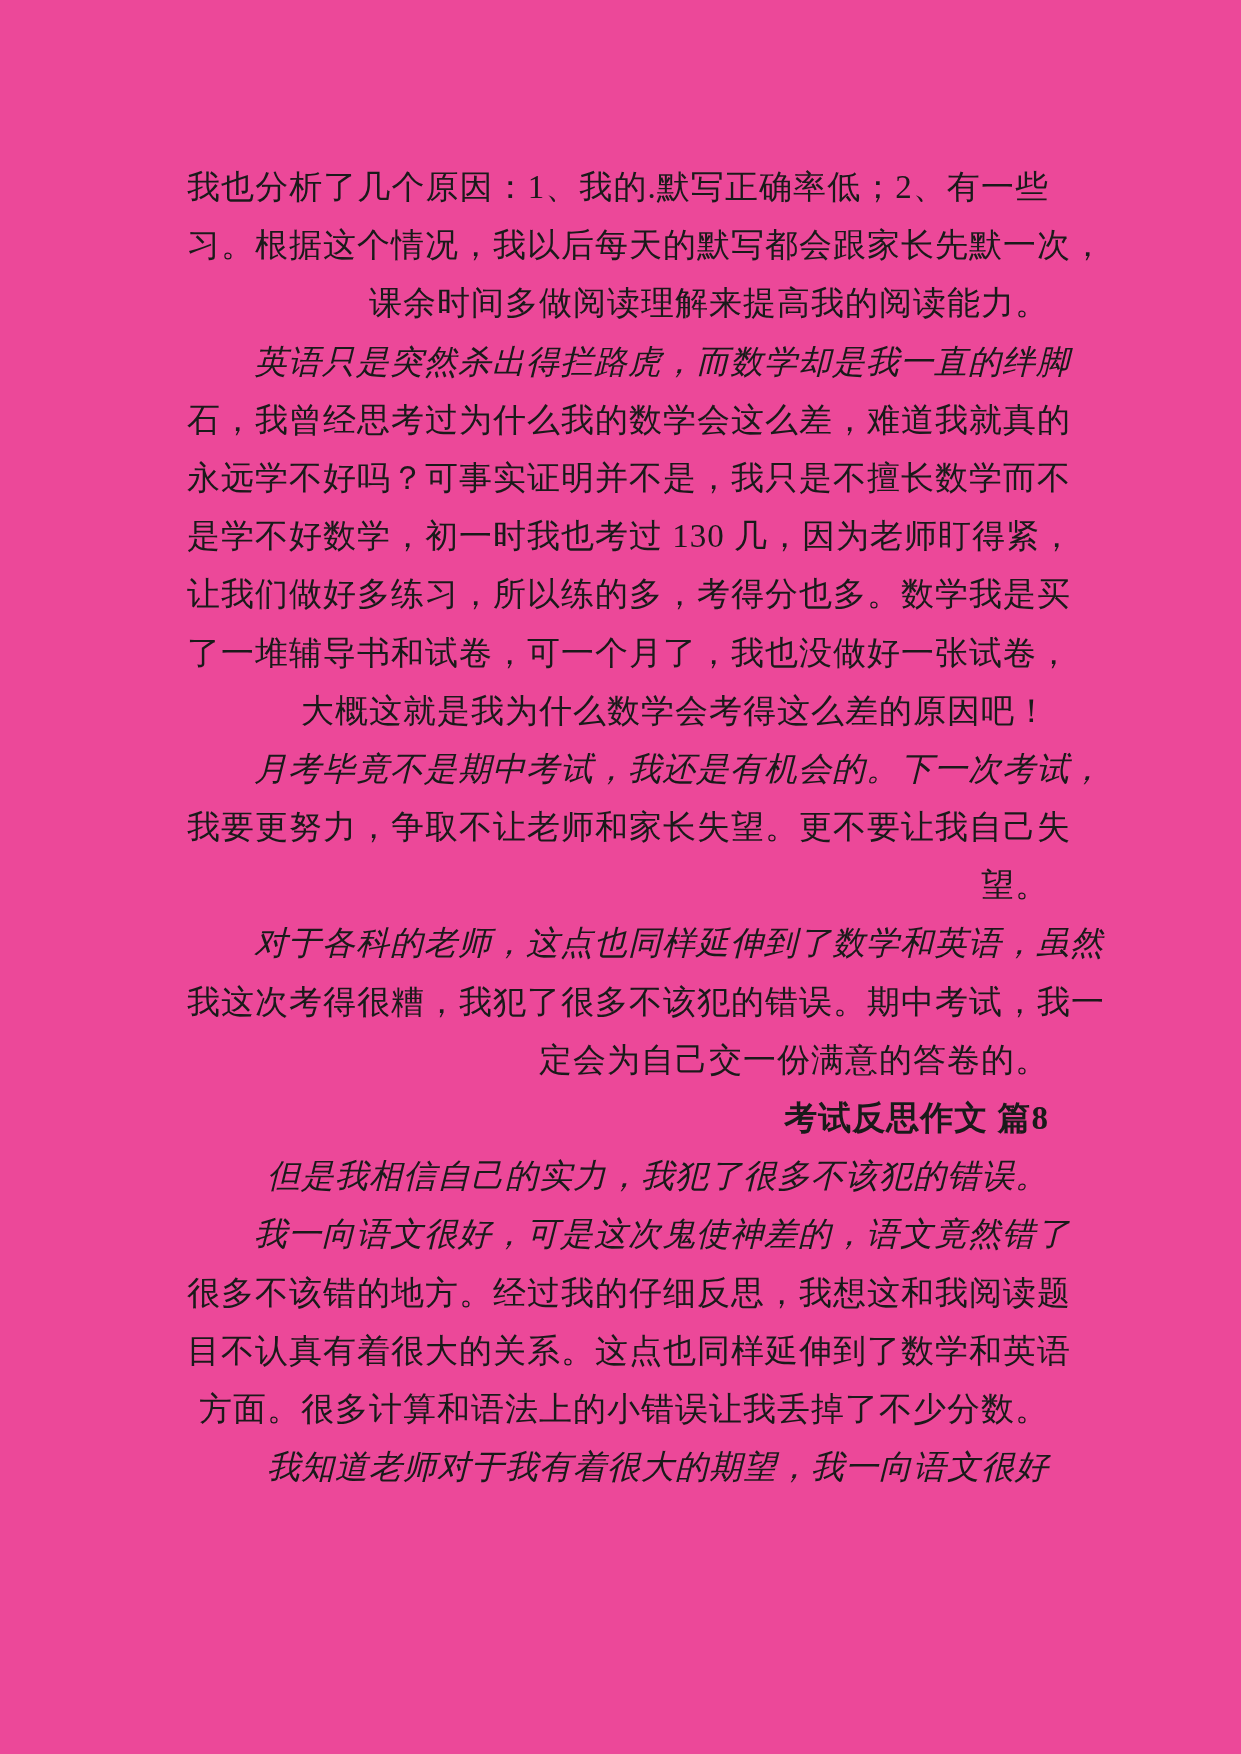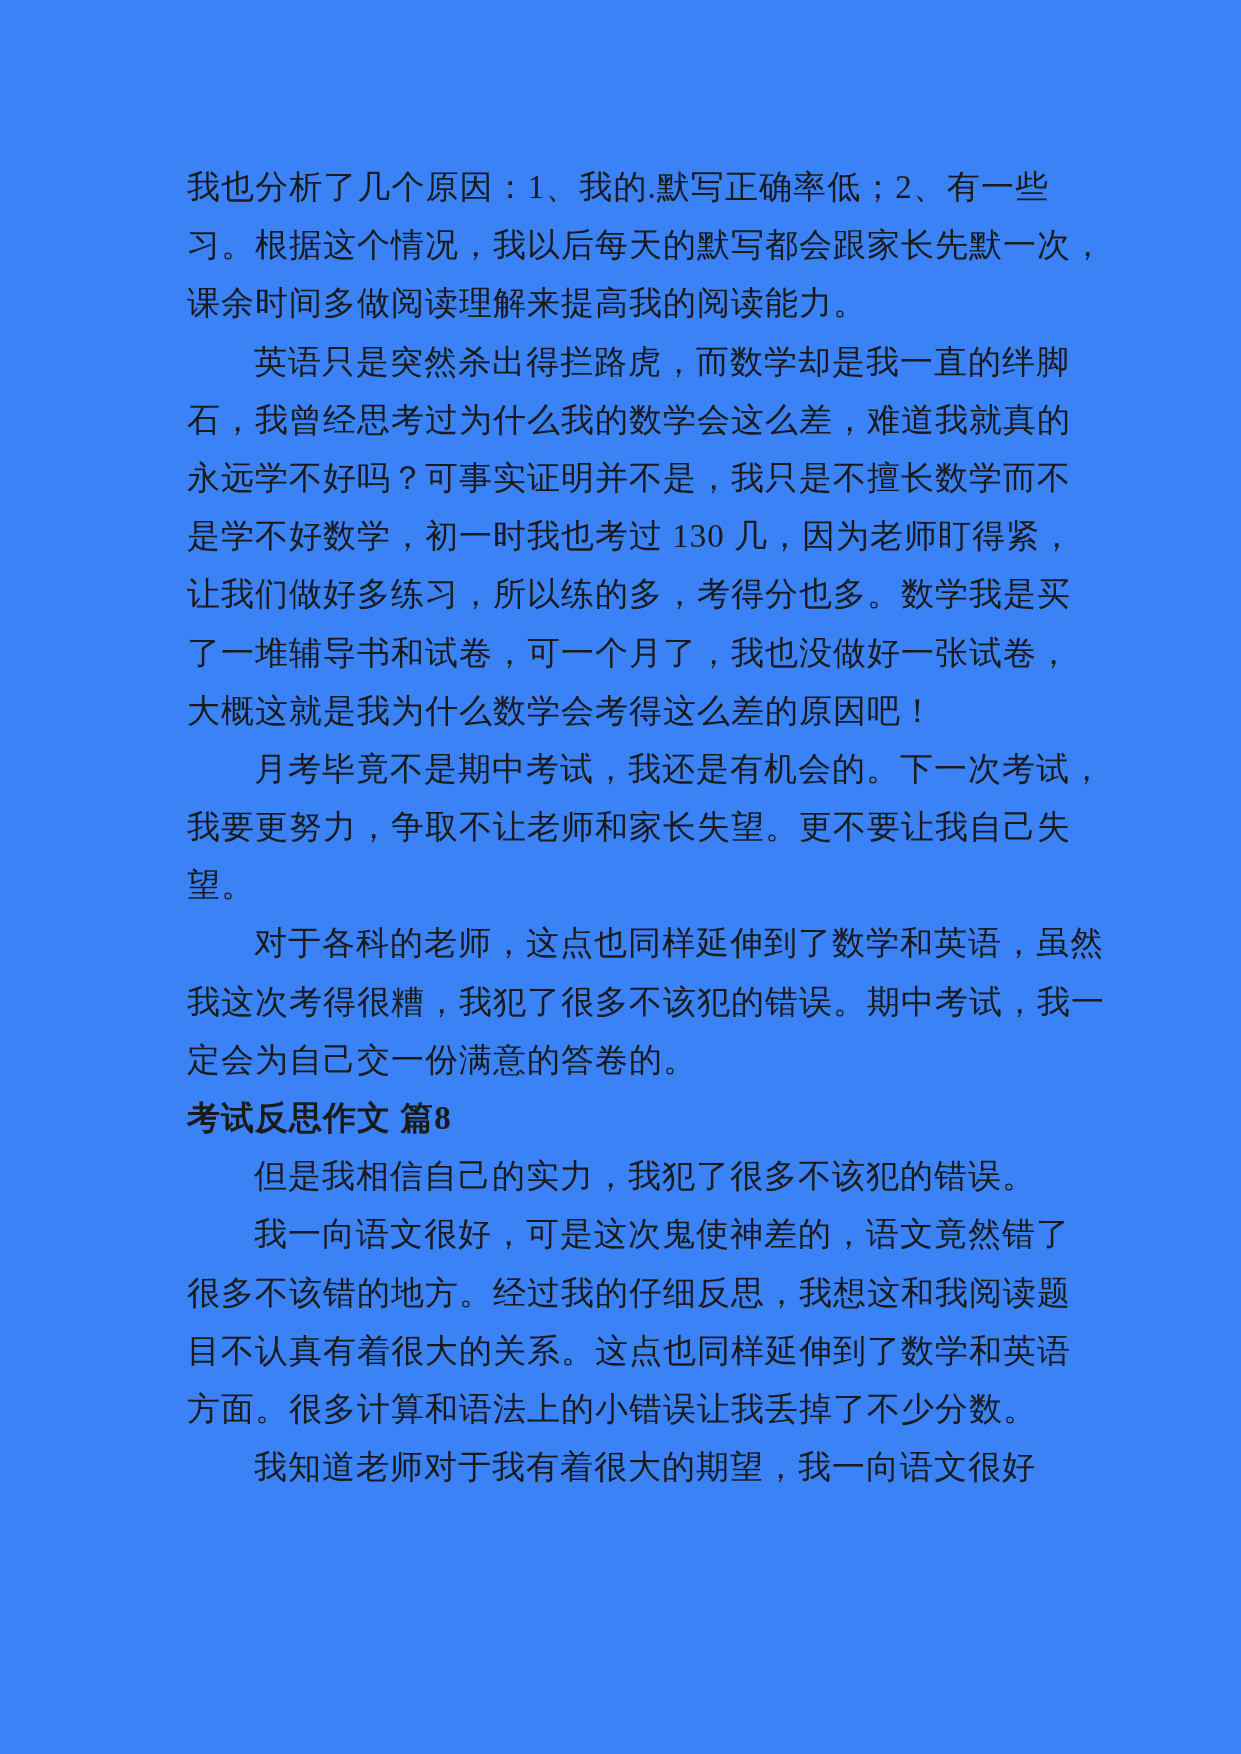--- a/index.html
+++ b/index.html
@@ -4,45 +4,46 @@
 <style>
   html, body {
     margin: 0;
     padding: 0;
     background: #ffffff;
   }
   #document-page {
     position: relative;
     width: 1241px;
     height: 1754px;
-    background: #3b82f6;
+    background: #ec4899;
     overflow: hidden;
     font-family: "Liberation Serif", "DejaVu Serif", serif;
   }
   #text-block {
     position: absolute;
     left: 187px;
     top: 158px;
     width: 862px;
   }
   .line {
     font-size: 33px;
     line-height: 58.2px;
     height: 58.2px;
     color: #1a1a1a;
     letter-spacing: 1px;
     white-space: nowrap;
-    text-align: left;
+    text-align: right;
   }
   .line.fill {
     text-align: justify;
     text-align-last: justify;
   }
   .line.indent {
     text-indent: 67px;
+    font-style: italic;
   }
   .line.heading {
     
     font-weight: bold;
   }
 </style>
 </head>
 <body>
 
 <div id="document-page">

